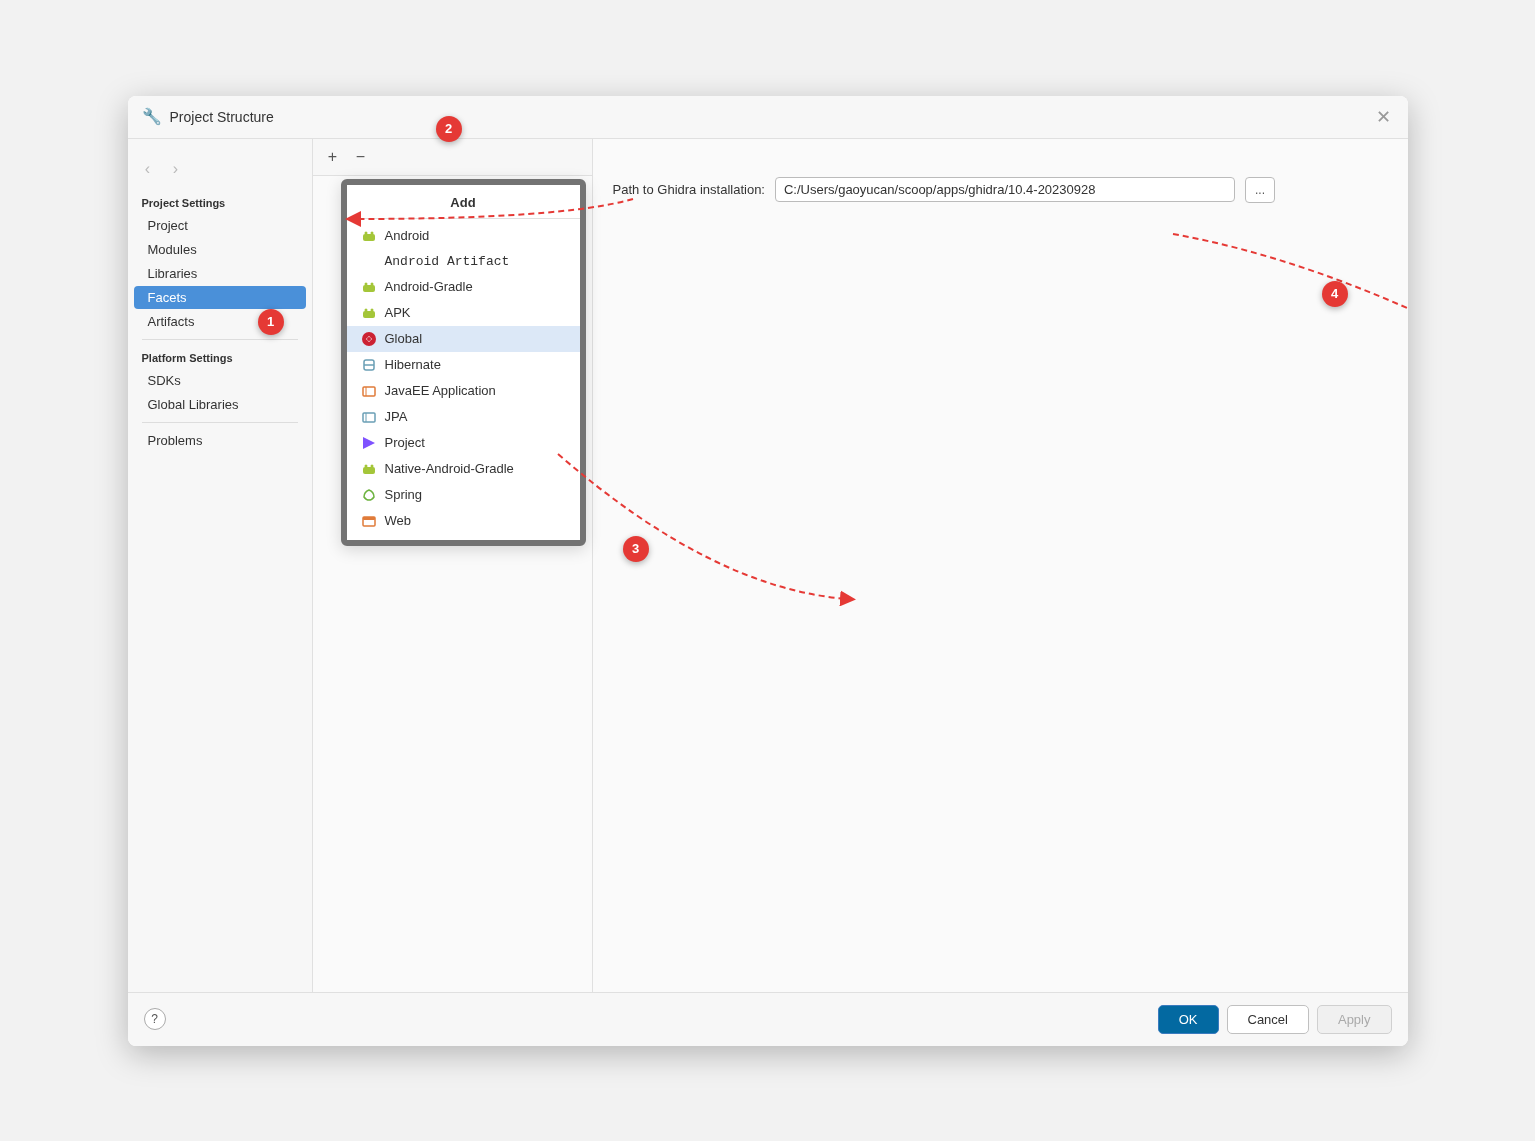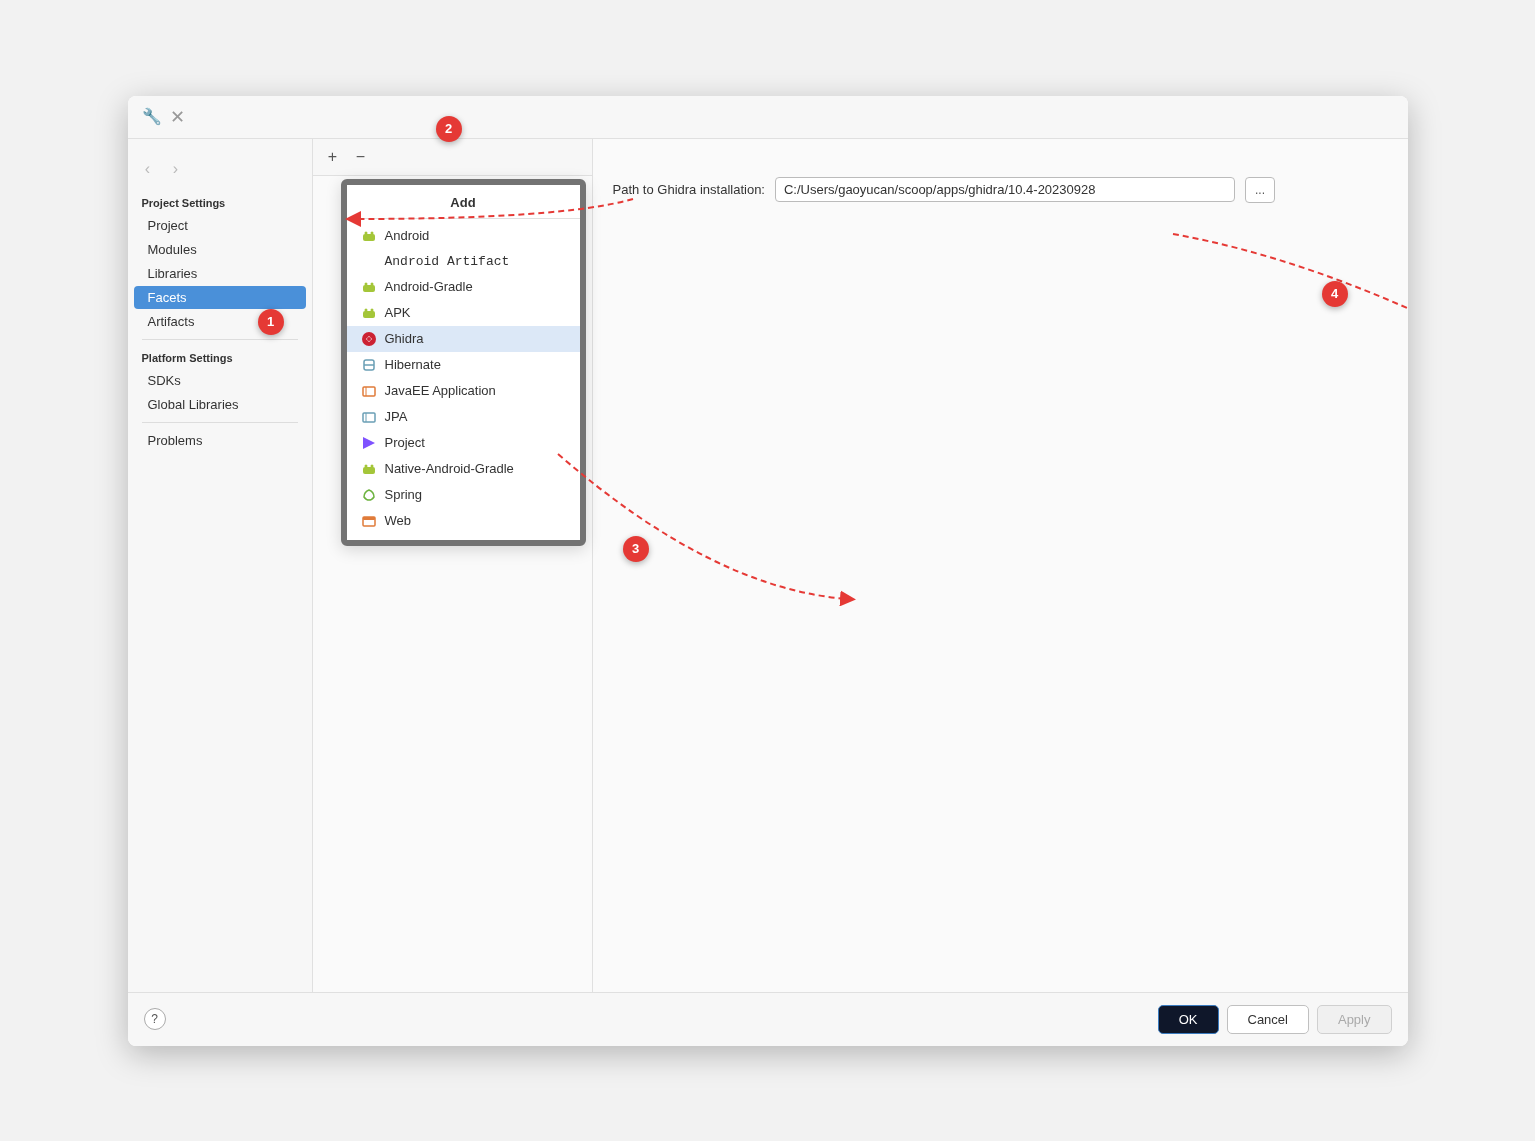--- a/index.html
+++ b/index.html
@@ -217,21 +217,21 @@
       flex-shrink: 0;
     }
     .btn {
       padding: 6px 20px;
       border-radius: 5px;
       font-size: 13px;
       cursor: pointer;
       border: 1px solid transparent;
     }
     .btn-primary {
-      background: #0f172a;
+      background: #0369a1;
       color: white;
       border-color: #3a7bbf;
     }
     .btn-secondary {
       background: white;
       color: #333;
       border-color: #c0c0c0;
     }
     .btn-disabled {
       background: #f0f0f0;
@@ -319,20 +319,21 @@
       background: #fafafa;
     }
   </style>
 </head>
 <body>
 
 <div class="dialog">
 
   <div class="title-bar">
     <div class="title-bar-icon">🔧</div>
+    <div class="title-bar-title">Project Structure</div>
     <div class="title-bar-close">✕</div>
   </div>
 
   <div class="main-content">
 
     <div class="sidebar">
       <div class="sidebar-nav">
         <button class="nav-btn disabled">‹</button>
         <button class="nav-btn disabled">›</button>
       </div>
@@ -423,21 +424,21 @@
           </div>
 
           <div class="dropdown-item selected">
             <div class="dropdown-item-icon">
               <svg width="16" height="16" viewBox="0 0 16 16">
                 <circle cx="8" cy="8" r="7" fill="#cc2233"></circle>
                 <path d="M5 8 L8 5 L11 8 L8 11 Z" fill="white"></path>
                 <circle cx="8" cy="8" r="2" fill="#cc2233"></circle>
               </svg>
             </div>
-            <span>Ghidra</span>
+            <span>Global</span>
           </div>
 
           <div class="dropdown-item">
             <div class="dropdown-item-icon">
               <svg width="14" height="14" viewBox="0 0 14 14">
                   <rect x="2" y="2" width="10" height="10" rx="2" fill="none" stroke="#6a9fb5" stroke-width="1.5"></rect>
                   <line x1="2" y1="7" x2="12" y2="7" stroke="#6a9fb5" stroke-width="1.5"></line>
                 </svg>
             </div>
             <span>Hibernate</span>

